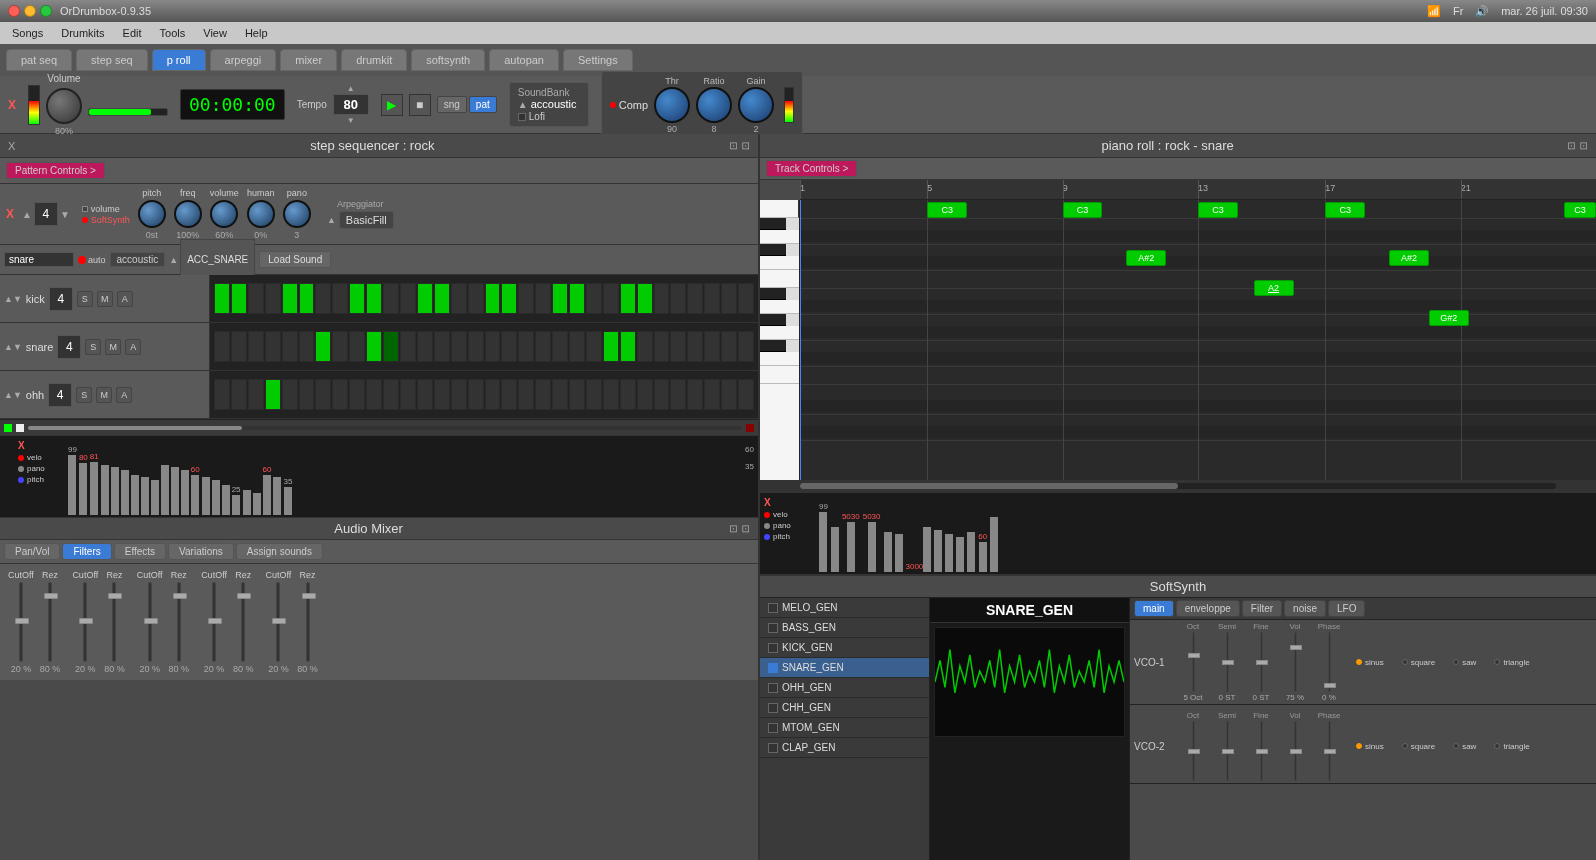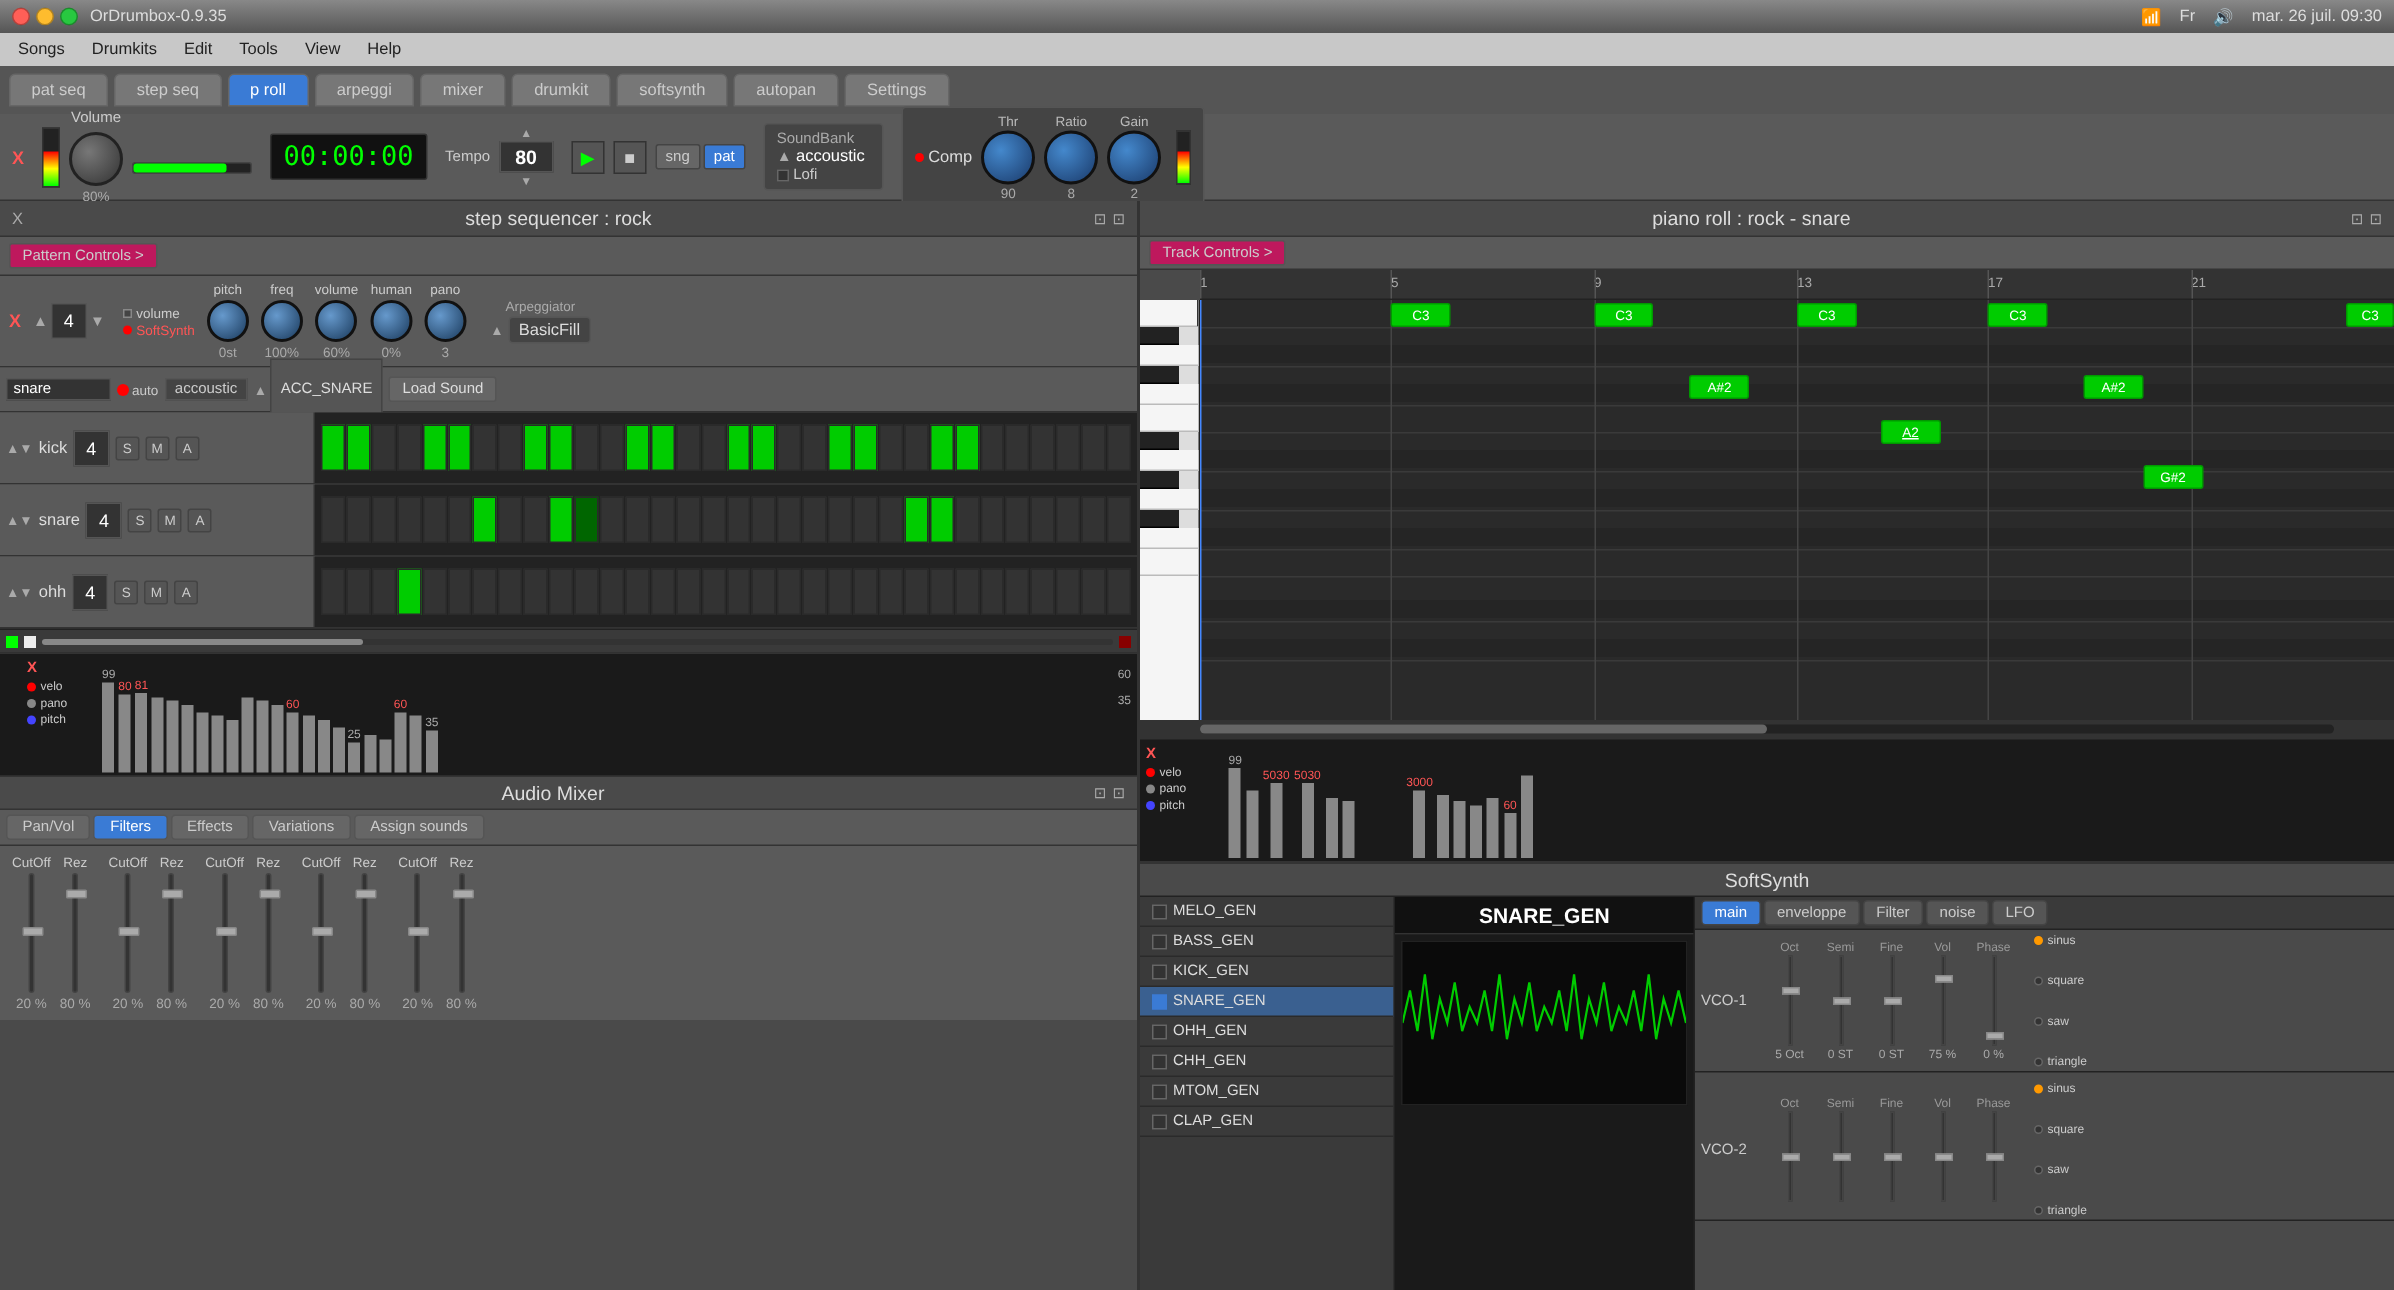--- a/index.html
+++ b/index.html
@@ -112,21 +112,21 @@
     .synth-tabs { display: flex; gap: 2px; padding: 2px 4px; background: #3a3a3a; border-bottom: 1px solid #222; }
     .synth-tab { padding: 2px 8px; background: #555; color: #ccc; border: 1px solid #444; border-radius: 3px; cursor: pointer; font-size: 10px; }
     .synth-tab.active { background: #3a7bd5; color: white; }
     .vco-row { display: flex; align-items: center; padding: 2px 4px; border-bottom: 1px solid #222; gap: 4px; }
     .vco-label { font-size: 10px; color: #ccc; width: 40px; }
     .param-col { display: flex; flex-direction: column; align-items: center; gap: 1px; min-width: 30px; }
     .param-fader { width: 3px; height: 60px; background: #333; border: 1px solid #444; position: relative; margin: 0 auto; }
     .param-fader-thumb { width: 12px; height: 5px; background: #aaa; border: 1px solid #888; position: absolute; left: -5px; top: 20px; }
     .param-col-label { font-size: 8px; color: #999; }
     .param-col-value { font-size: 8px; color: #aaa; }
-    .wave-options { display: flex; flex-direction: column; gap: 18px; }
+    .wave-options { display: flex; flex-direction: row; gap: 18px; }
     .wave-option { display: flex; align-items: center; gap: 3px; font-size: 8px; color: #ccc; }
     .wave-dot { width: 6px; height: 6px; border-radius: 50%; border: 1px solid #666; background: #333; }
     .wave-dot.active { background: #f90; border-color: #f90; }
 
     
     .red-dot { width: 6px; height: 6px; border-radius: 50%; background: #f00; }
   </style>
 </head>
 <body>
 
@@ -787,21 +787,21 @@
         <div style="display:flex;flex-direction:column;align-items:center;">
             <span style="font-size:8px;color:#f55;margin-bottom:1px;">5030</span>
             <div style="width:8px;height:50px;background:#888;"></div>
           </div>
         <div style="display:flex;flex-direction:column;align-items:center;">
             <span style="font-size:8px;color:#f55;margin-bottom:1px;">5030</span>
             <div style="width:8px;height:50px;background:#888;"></div>
           </div>
         <div style="width:8px;height:40px;background:#888;"></div>
         <div style="width:8px;height:38px;background:#888;"></div>
-        <div style="display:flex;flex-direction:column;align-items:center;margin-left:32px;">
+        <div style="display:flex;align-items:flex-end;">
             <span style="font-size:8px;color:#f55;margin-bottom:1px;">3000</span>
             <div style="width:8px;height:45px;background:#888;"></div>
           </div>
         <div style="width:8px;height:42px;background:#888;"></div>
         <div style="width:8px;height:38px;background:#888;"></div>
         <div style="width:8px;height:35px;background:#888;"></div>
         <div style="width:8px;height:40px;background:#888;"></div>
         <div style="display:flex;flex-direction:column;align-items:center;">
             <span style="font-size:8px;color:#f55;margin-bottom:1px;">60</span>
             <div style="width:8px;height:30px;background:#888;"></div>

